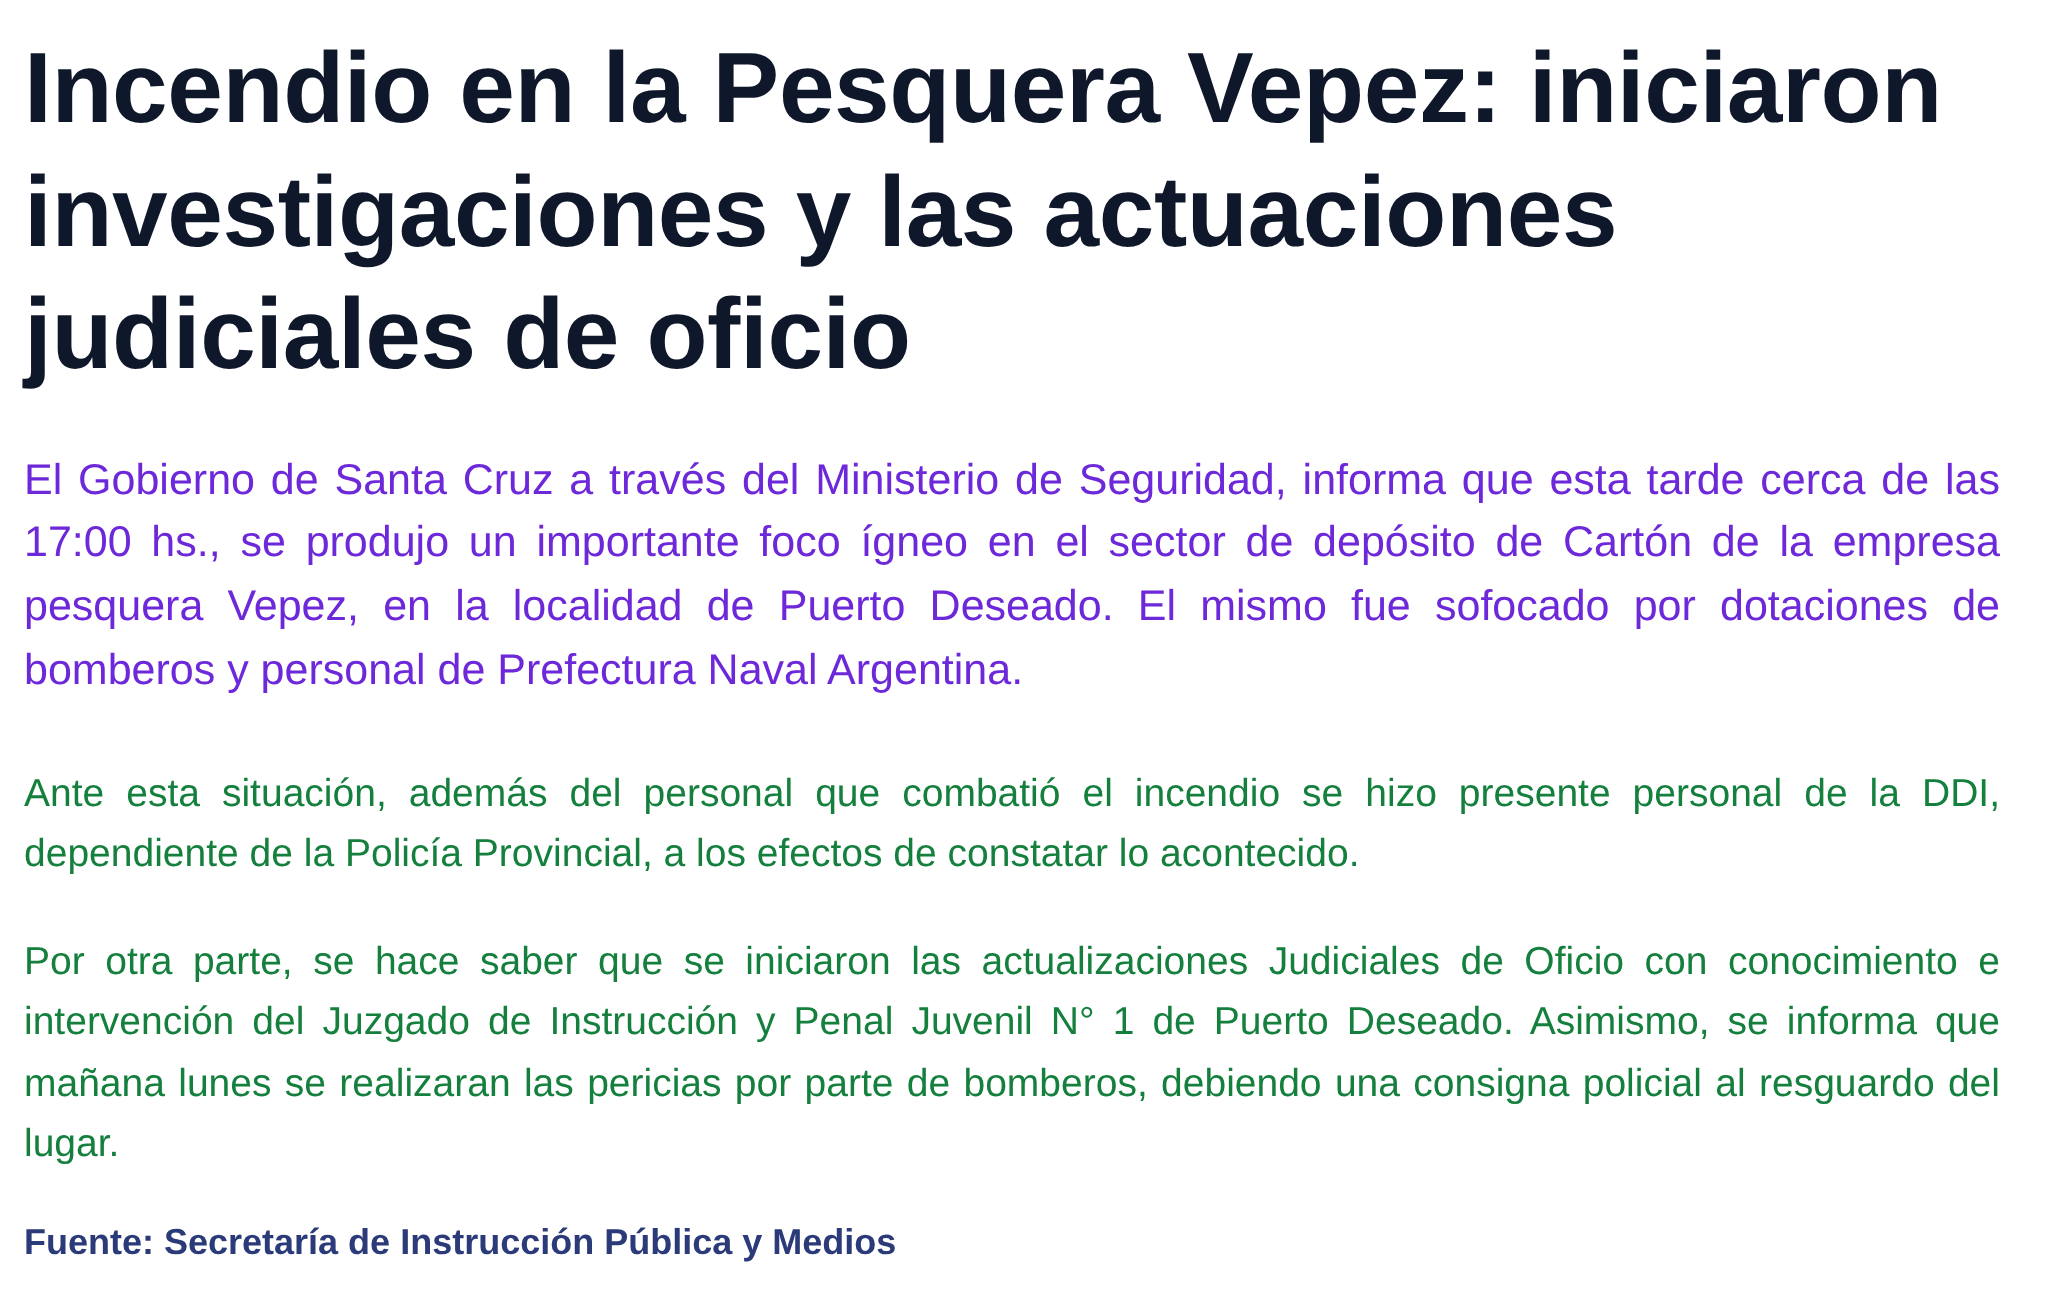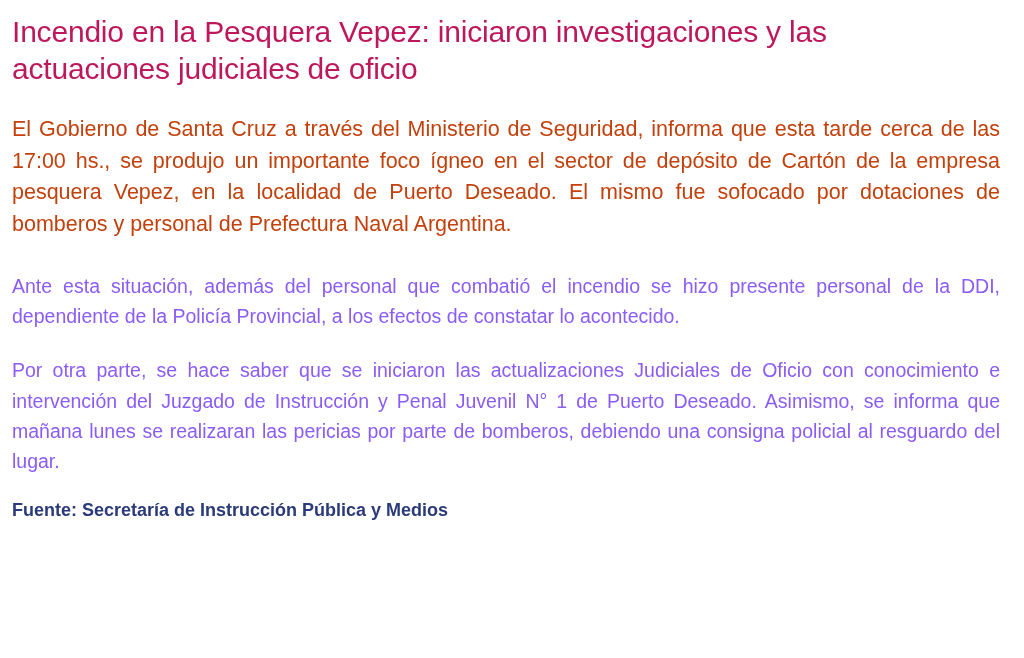--- a/index.html
+++ b/index.html
@@ -14,40 +14,40 @@
     font-family: "Liberation Sans", sans-serif;
     color: #2d3748;
   }
   .article {
     box-sizing: border-box;
     width: 1024px;
     padding: 14px 22px 0 12px;
   }
   .article-title {
     margin: 0 0 26px 0;
-    font-size: 30px;
+    font-size: 50px;
     line-height: 1.23;
-    font-weight: normal;
-    color: #be185d;
+    font-weight: bold;
+    color: #0f172a;
     letter-spacing: -0.2px;
     max-width: 960px;
   }
   .lead {
     margin: 0 0 30px 0;
     font-size: 21.5px;
     line-height: 1.48;
-    color: #c2410c;
+    color: #6d28d9;
     text-align: justify;
     max-width: 988px;
   }
   .body-paragraph {
     margin: 0 0 24px 0;
     font-size: 19.5px;
     line-height: 1.55;
-    color: #8b5cf6;
+    color: #15803d;
     text-align: justify;
     max-width: 988px;
   }
   .source-line {
     margin: 8px 0 0 0;
     font-size: 18px;
     font-weight: bold;
     color: #2b3a78;
   }
 </style>

